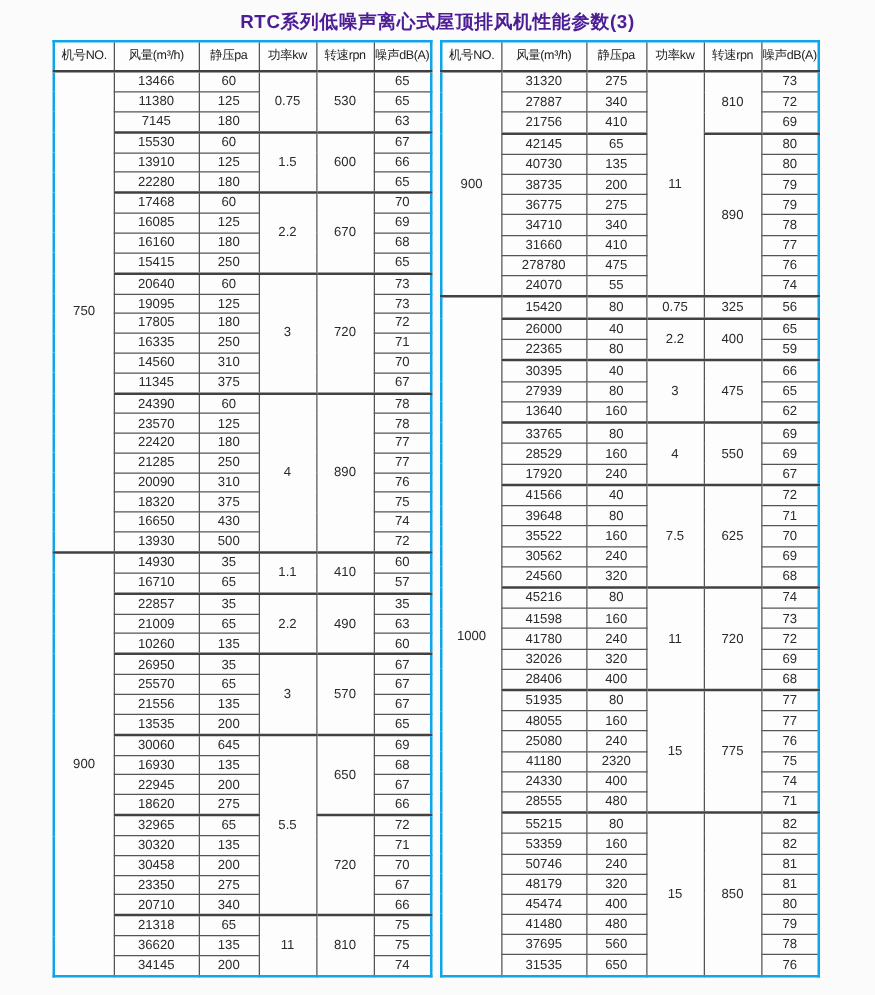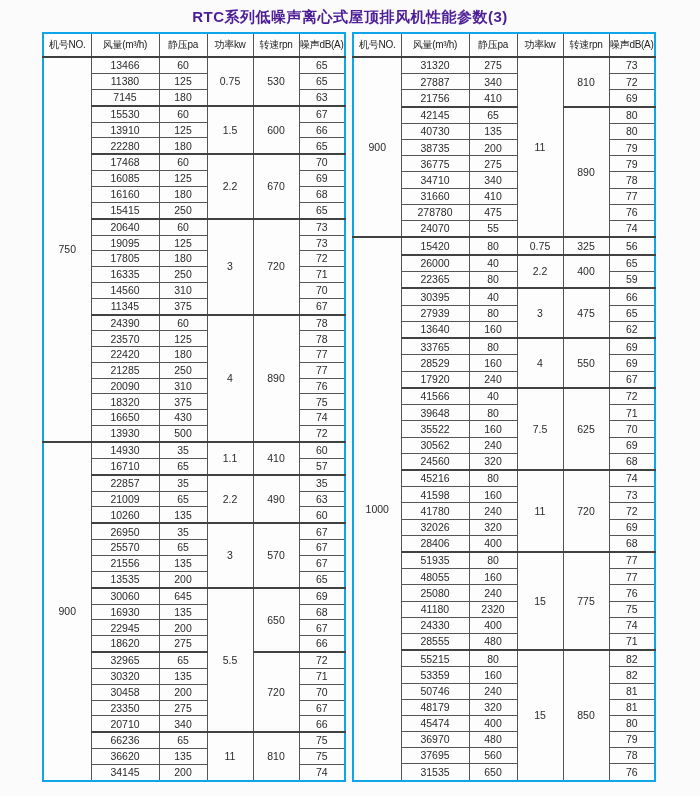--- a/index.html
+++ b/index.html
@@ -285,21 +285,21 @@
           <td>23350</td>
           <td>275</td>
           <td>67</td>
         </tr>
         <tr>
           <td>20710</td>
           <td>340</td>
           <td>66</td>
         </tr>
         <tr class="gb">
-          <td>66236</td>
+          <td>21318</td>
           <td>65</td>
           <td rowspan="3">11</td>
           <td rowspan="3">810</td>
           <td>75</td>
         </tr>
         <tr>
           <td>36620</td>
           <td>135</td>
           <td>75</td>
         </tr>
@@ -550,21 +550,21 @@
           <td>48179</td>
           <td>320</td>
           <td>81</td>
         </tr>
         <tr>
           <td>45474</td>
           <td>400</td>
           <td>80</td>
         </tr>
         <tr>
-          <td>36970</td>
+          <td>41480</td>
           <td>480</td>
           <td>79</td>
         </tr>
         <tr>
           <td>37695</td>
           <td>560</td>
           <td>78</td>
         </tr>
         <tr>
           <td>31535</td>

